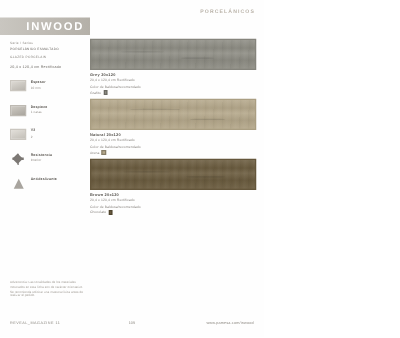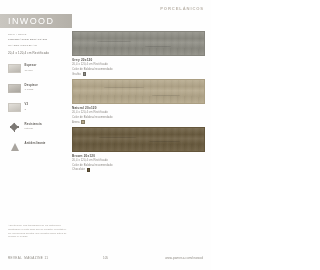--- a/index.html
+++ b/index.html
@@ -20,21 +20,21 @@
   }
 
   
   .title-bar {
     position:absolute; left:0; top:14px; width:72px; height:14px;
     background:linear-gradient(90deg,#c9c6c0 0%, #bdb9b2 60%, #b4b0a8 100%);
     display:flex; align-items:center;
   }
   .title-bar .t {
     font-size:9px; letter-spacing:1.4px; color:#ffffff;
-    padding-left:8px; font-weight:400;
+    padding-left:21px; font-weight:700;
   }
 
   
   .sidebar { position:absolute; left:8px; top:33px; width:54px; }
   .meta-line { font-size:2.5px; letter-spacing:0.25px; color:#8e8a84; margin-bottom:2.1px; line-height:1.35; }
   .meta-line.b { color:#6f6b66; }
   .size-line { font-size:2.9px; color:#6d6963; margin-top:3.4px; letter-spacing:0.2px; }
 
   .spec-list { margin-top:9px; }
   .spec-row { display:flex; align-items:flex-start; margin-bottom:9.5px; }

